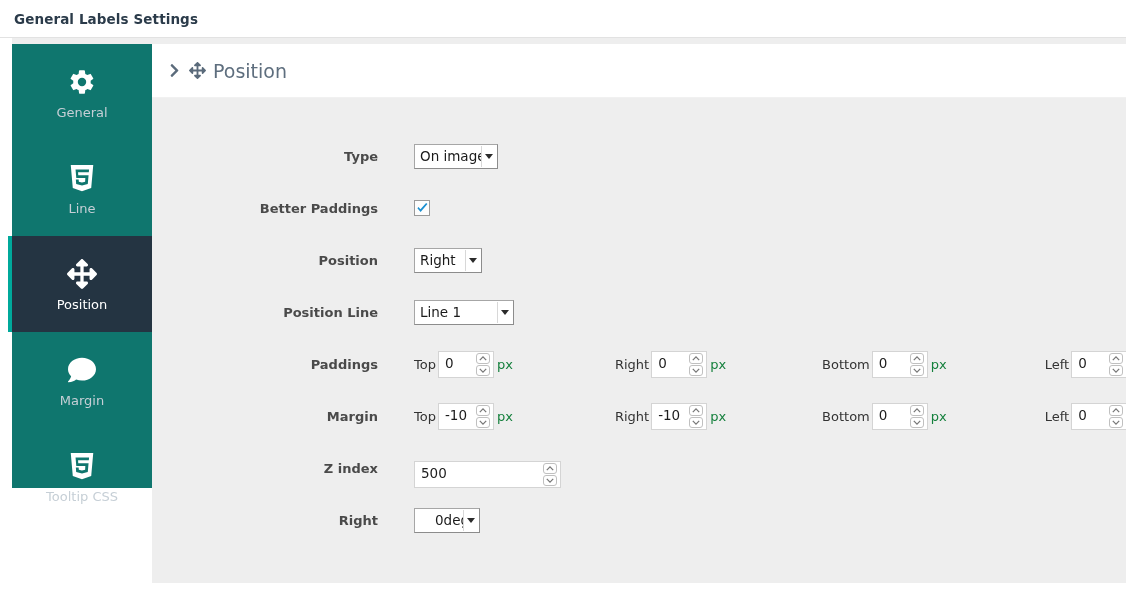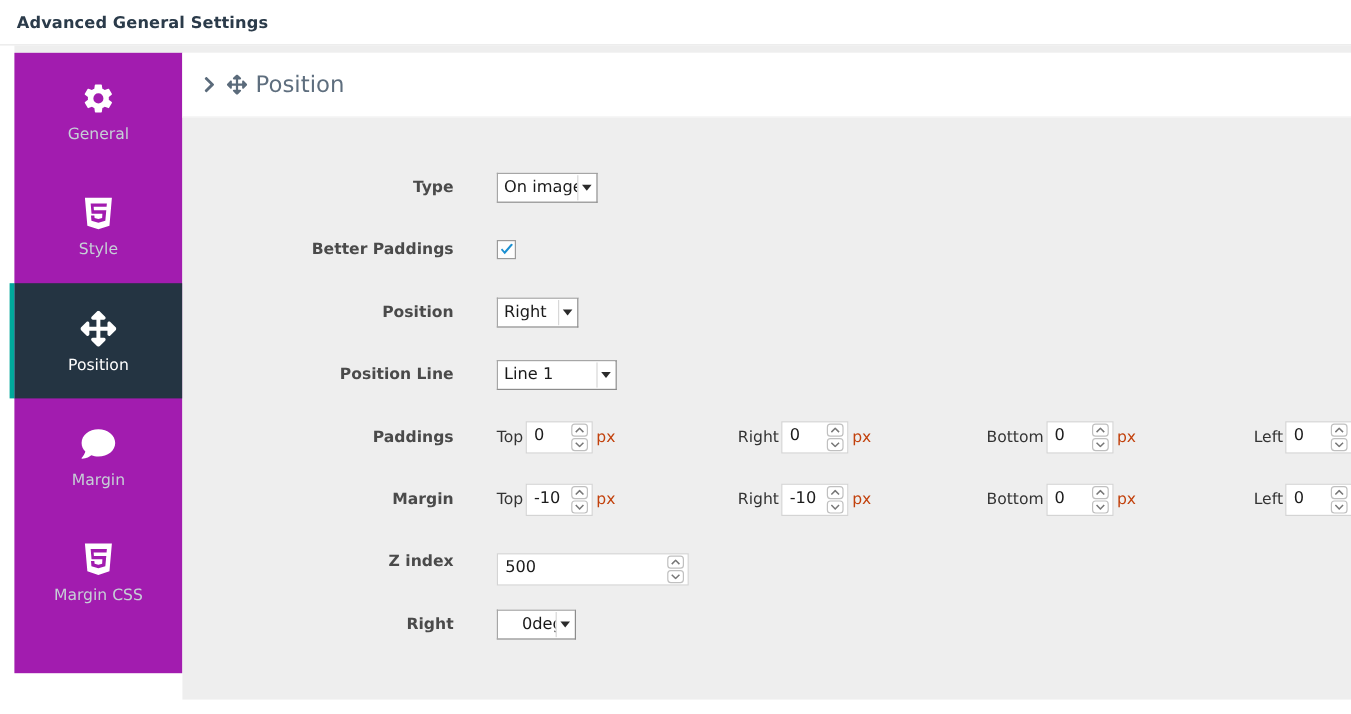--- a/index.html
+++ b/index.html
@@ -40,22 +40,22 @@
     left: 12px; top: 0;
     width: 1114px; height: 6px;
     background: #eeeeee;
   }
 
   
   .sidebar {
     position: absolute;
     left: 12px; top: 6px;
     width: 140px;
-    height: 517px;
-    background: #a21caf;
+    height: 444px;
+    background: #0f766e;
   }
   .nav-item {
     position: relative;
     height: 96px;
     display: flex;
     flex-direction: column;
     align-items: center;
     justify-content: center;
     cursor: pointer;
     color: #c9d2d9;
@@ -202,33 +202,33 @@
     gap: 31px;
   }
   .spin-cell { display: flex; align-items: center; }
   .spin-side-label {
     font-size: 13px;
     color: #333333;
     margin-right: 2px;
   }
   .spin-unit {
     font-size: 13px;
-    color: #c2410c;
+    color: #15803d;
     margin-left: 3px;
   }
   .spin-box {
     position: relative;
     background: #ffffff;
     border: 1px solid #d4d4d4;
     height: 27px;
     display: flex;
     align-items: center;
   }
   .spin-box.sm { width: 56px; }
-  .spin-box.lg { width: 160px; margin-top: 12px; }
+  .spin-box.lg { width: 147px; margin-top: 12px; }
   .spin-val {
     font-size: 13.5px;
     color: #1c1c1c;
     padding-left: 6px;
     line-height: 1;
     white-space: nowrap;
   }
   .spin-btns {
     position: absolute;
     right: 3px;
@@ -253,21 +253,21 @@
   .gap-pad2 { width: 34px; }
   .gap-pad3 { width: 36px; }
 
   
   .z-wrap { margin-left: 0; }
 </style>
 </head>
 <body>
 
 <div class="titlebar">
-  <span class="titlebar-text">Advanced General Settings</span>
+  <span class="titlebar-text">General Labels Settings</span>
 </div>
 
 <div class="modal-body">
   <div class="strip-top"></div>
 
   <nav class="sidebar">
 
     <div class="nav-item">
       <span class="nav-icon">
         <svg width="28" height="28" viewBox="0 0 24 24" fill="#ffffff">
@@ -276,21 +276,21 @@
       </span>
       <span class="nav-label">General</span>
     </div>
 
     <div class="nav-item">
       <span class="nav-icon">
         <svg width="26" height="30" viewBox="0 0 384 512" fill="#ffffff">
           <path d="M0 32l34.9 395.8L191.5 480l157.6-52.2L384 32H0zm308.2 127.9H124.4l4.1 49.4h175.6l-13.6 148.4-97.9 27v.3h-1.1l-98.7-27.3-6-75.8h47.7L138 320l53.5 14.5 53.7-14.5 3.5-63.3H94.5L81.8 112.5h230.8l-4.4 47.4z"></path>
         </svg>
       </span>
-      <span class="nav-label">Style</span>
+      <span class="nav-label">Line</span>
     </div>
 
     <div class="nav-item active">
       <span class="nav-icon">
         <svg width="30" height="30" viewBox="0 0 512 512" fill="#ffffff">
           <path d="M352.201 425.775l-79.196 79.196c-9.373 9.373-24.568 9.373-33.941 0l-79.196-79.196c-15.119-15.119-4.411-40.971 16.971-40.97h51.162L228 284H127.196v51.162c0 21.382-25.851 32.09-40.971 16.971L7.029 272.937c-9.373-9.373-9.373-24.569 0-33.941L86.225 159.8c15.119-15.119 40.971-4.411 40.971 16.971V228H228V127.196h-51.162c-21.382 0-32.09-25.851-16.971-40.971l79.196-79.196c9.373-9.373 24.568-9.373 33.941 0l79.196 79.196c15.119 15.119 4.411 40.971-16.971 40.971H284V228h100.804v-51.23c0-21.382 25.851-32.09 40.97-16.971l79.196 79.196c9.373 9.373 9.373 24.569 0 33.941L425.774 352.13c-15.119 15.119-40.97 4.411-40.97-16.971V284H284v100.804h51.23c21.382 0 32.09 25.851 16.971 40.971z"></path>
         </svg>
       </span>
       <span class="nav-label">Position</span>
     </div>
@@ -303,21 +303,21 @@
       </span>
       <span class="nav-label">Margin</span>
     </div>
 
     <div class="nav-item">
       <span class="nav-icon">
         <svg width="26" height="30" viewBox="0 0 384 512" fill="#ffffff">
           <path d="M0 32l34.9 395.8L191.5 480l157.6-52.2L384 32H0zm308.2 127.9H124.4l4.1 49.4h175.6l-13.6 148.4-97.9 27v.3h-1.1l-98.7-27.3-6-75.8h47.7L138 320l53.5 14.5 53.7-14.5 3.5-63.3H94.5L81.8 112.5h230.8l-4.4 47.4z"></path>
         </svg>
       </span>
-      <span class="nav-label">Margin CSS</span>
+      <span class="nav-label">Tooltip CSS</span>
     </div>
   </nav>
 
   <section class="content">
 
     <div class="panel-head">
       <span class="chev">
         <svg width="13" height="15" viewBox="0 0 320 512" fill="currentColor">
           <path d="M285.476 272.971L91.132 467.314c-9.373 9.373-24.569 9.373-33.941 0l-22.667-22.667c-9.357-9.357-9.375-24.522-.04-33.901L188.505 256 34.484 101.255c-9.335-9.379-9.317-24.544.04-33.901l22.667-22.667c9.373-9.373 24.569-9.373 33.941 0L285.475 239.03c9.373 9.372 9.373 24.568.001 33.941z"></path>
         </svg>

